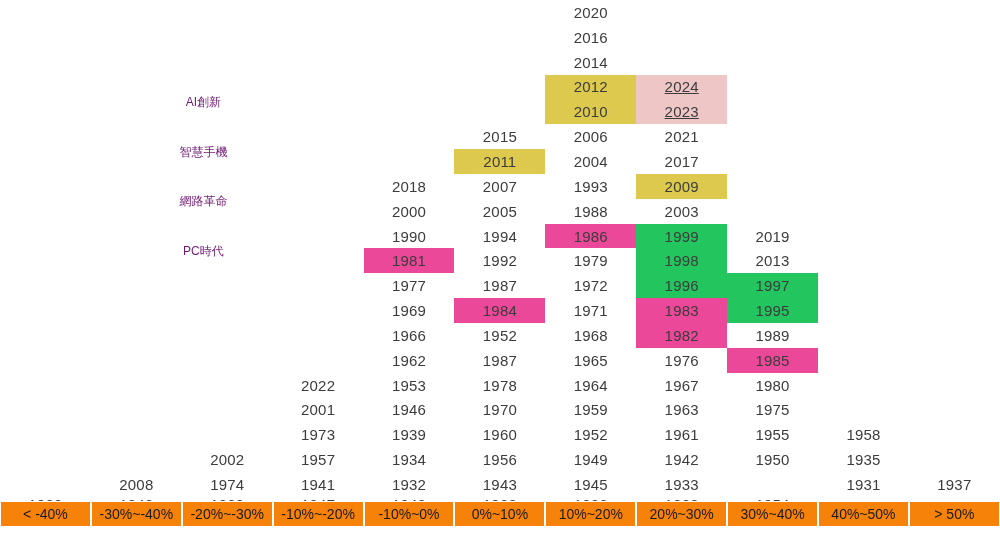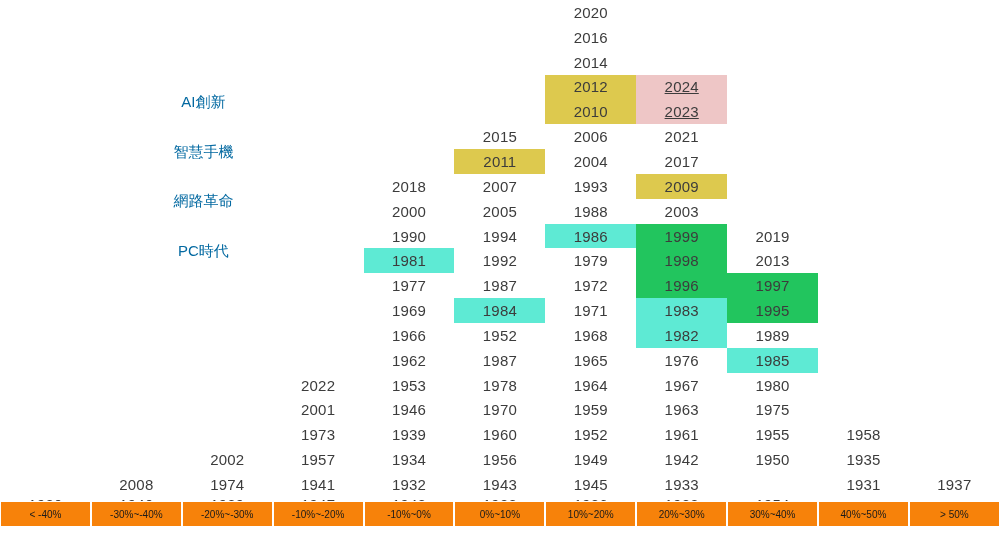--- a/index.html
+++ b/index.html
@@ -39,36 +39,36 @@
     font-size: 15px;
     color: #3c3c3c;
     line-height: 1;
     letter-spacing: 0.2px;
   }
   .cell.empty { visibility: hidden; }
 
   .cell.c-pink  { background: #eec6c6; text-decoration: underline; }
   .cell.c-khaki { background: #ddc94e; }
   .cell.c-gold  { background: #22c55e; }
-  .cell.c-taupe { background: #5eead4; }
+  .cell.c-taupe { background: #ec4899; }
 
   
   .legend {
     position: absolute;
     left: 158px;
     top: 90px;
     width: 90.9px;
   }
   .legend-item {
     height: 24.85px;
     display: flex;
     align-items: center;
     justify-content: center;
-    font-size: 15px;
-    color: #0369a1;
+    font-size: 12px;
+    color: #701a75;
     margin-bottom: 24.85px;
   }
 
   
   .axis {
     position: absolute;
     left: 0;
     top: 501px;
     width: 1000px;
     height: 26px;
@@ -76,21 +76,21 @@
     grid-template-columns: repeat(11, 90.9px);
     column-gap: 0px;
   }
   .axis-cell {
     background: #f7820a;
     border: 1px solid #ffffff;
     box-sizing: border-box;
     display: flex;
     align-items: center;
     justify-content: center;
-    font-size: 10px;
+    font-size: 14px;
     color: #1a1a1a;
     white-space: nowrap;
   }
 </style>
 </head>
 <body>
 
 <div id="chart-root">
 
   <div class="grid" id="grid">

